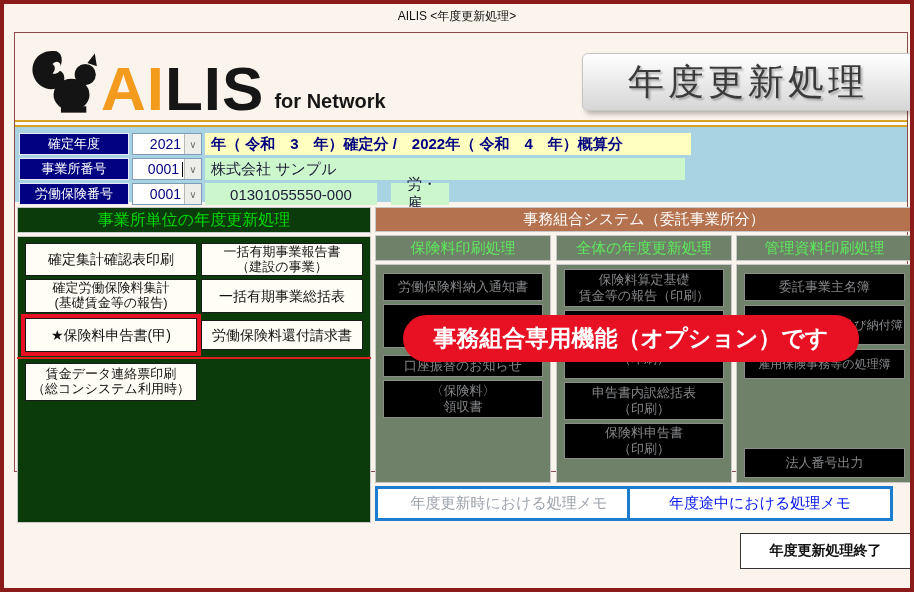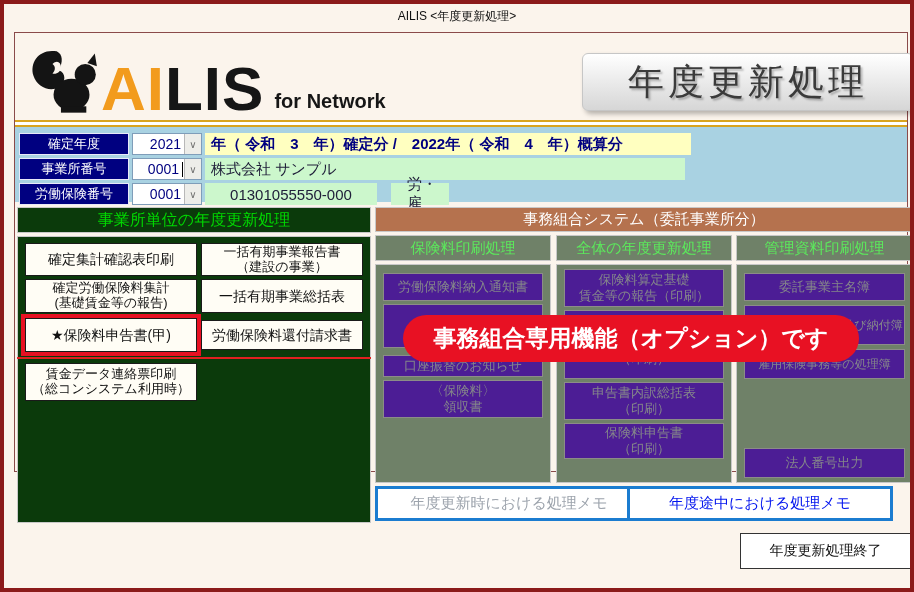--- a/index.html
+++ b/index.html
@@ -54,33 +54,33 @@
   .redline{position:absolute;left:2px;top:324px;width:354px;height:2px;background:#E02020;}
   .danger{color:#E53030;}
   .rp-header{position:absolute;left:360px;top:174px;width:538px;height:25px;background:#B5724E;
     border:1px solid #C8C8C8;box-sizing:border-box;display:flex;align-items:center;justify-content:center;
     color:#FFFFFF;font-size:15px;}
   .colhead{position:absolute;top:202px;height:26px;background:#6F8168;border:1px solid #C8C8C8;
     box-sizing:border-box;display:flex;align-items:center;justify-content:center;
     color:#5CE85C;font-size:15px;}
   .colpanel{position:absolute;top:231px;height:219px;background:#6F8168;border:1px solid #C8C8C8;
     box-sizing:border-box;}
-  .btnd{position:absolute;background:#4c1d95;border:1px solid #8C8C88;box-sizing:border-box;
+  .btnd{position:absolute;background:#000000;border:1px solid #8C8C88;box-sizing:border-box;
     display:flex;flex-direction:column;align-items:center;justify-content:center;
     color:#85878A;font-size:13px;line-height:1.2;text-align:center;cursor:default;}
   .banner{position:absolute;left:388px;top:282px;width:456px;height:47px;background:#E81123;
     border-radius:26px;display:flex;align-items:center;justify-content:center;
     color:#FFFFFF;font-size:23px;font-weight:bold;z-index:5;}
   .memo{position:absolute;top:453px;height:35px;background:#FFFFFF;border:3px solid #1B7CD0;
     box-sizing:border-box;display:flex;align-items:center;justify-content:center;font-size:15px;cursor:pointer;}
   .memo.off{color:#9CA3AC;}
   .memo.on{color:#0013EE;}
   .exitbtn{position:absolute;left:725px;top:500px;width:171px;height:36px;background:#FFFFFF;
     border:1px solid #333333;box-sizing:border-box;display:flex;align-items:center;justify-content:center;
-    font-size:14px;color:#111;cursor:pointer;}
+    font-size:14px;color:#111;cursor:pointer;font-weight:bold;}
 </style>
 </head>
 <body>
 
 <div class="titlebar">AILIS &lt;年度更新処理&gt;</div>
 
 <div class="win">
 
   <div class="logo-wrap">
     <svg class="logo-sq" viewBox="0 0 70 70">

